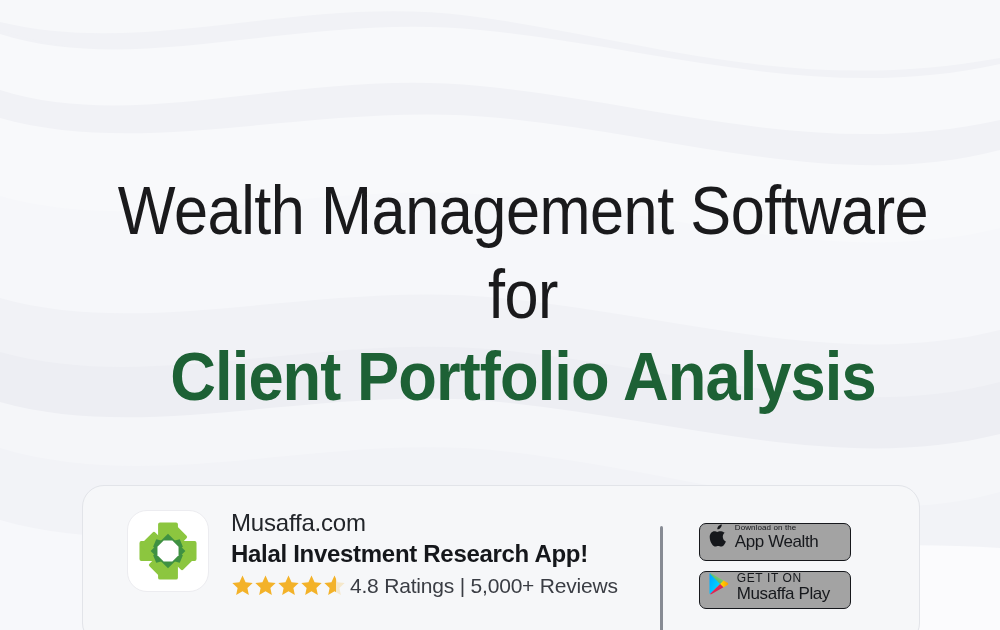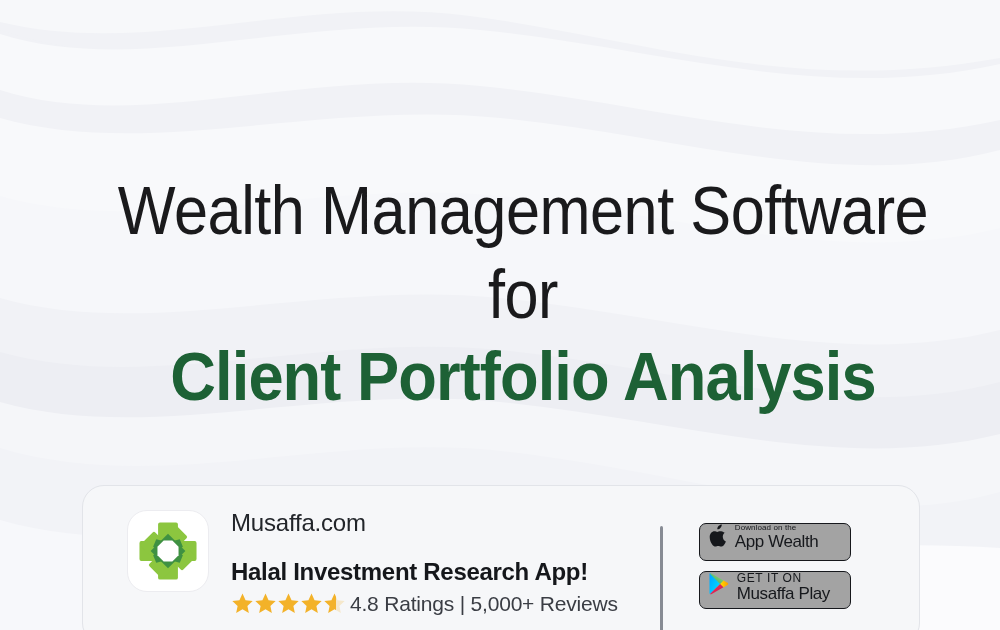--- a/index.html
+++ b/index.html
@@ -89,21 +89,21 @@
     letter-spacing:-0.2px;
     white-space:nowrap;
   }
   .brand-tagline {
     font-size:24px;
     font-weight:700;
     color:#15171b;
     line-height:1.25;
     letter-spacing:-0.3px;
     white-space:nowrap;
-    margin-top:20px;
+    margin-top:2px;
   }
   .rating-row {
     display:flex;
     align-items:center;
     gap:1px;
     margin-top:5px;
     white-space:nowrap;
   }
   .stars { display:block; flex:0 0 auto; }
   .rating-text {

